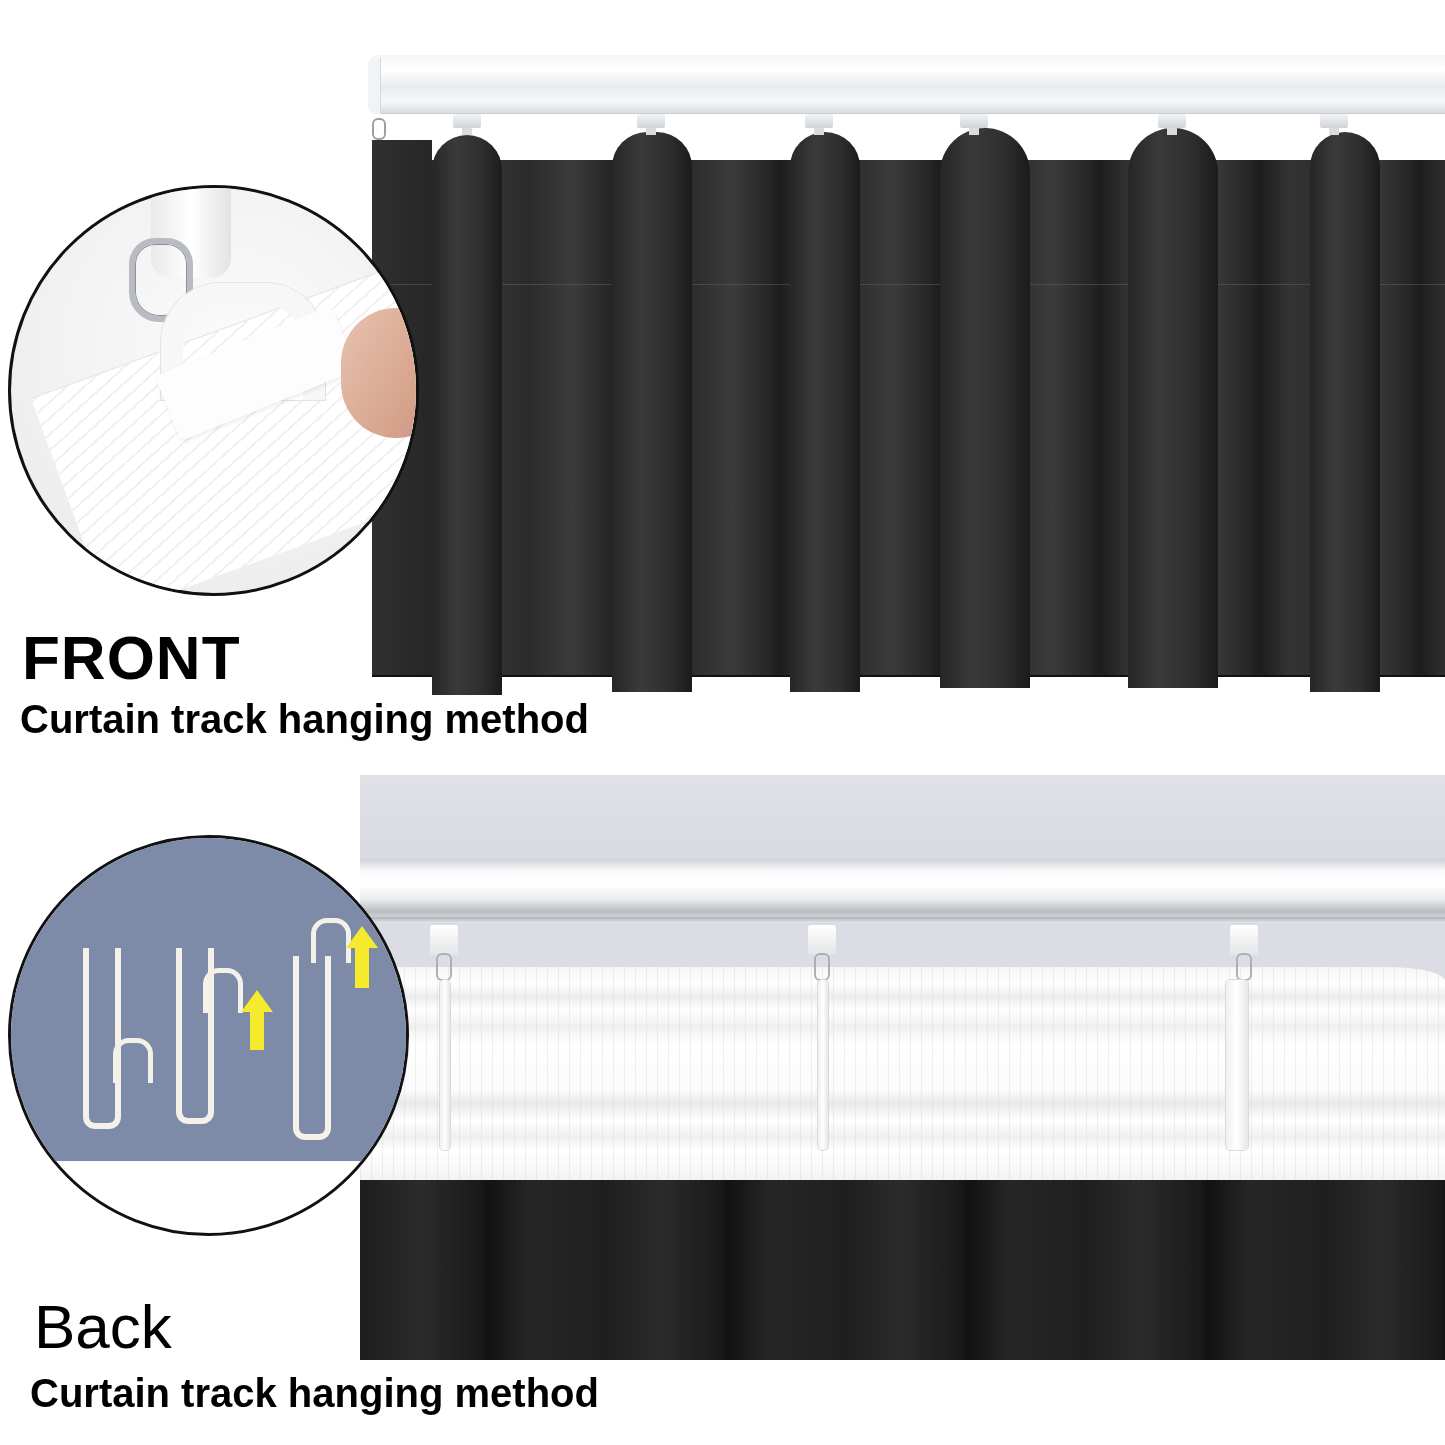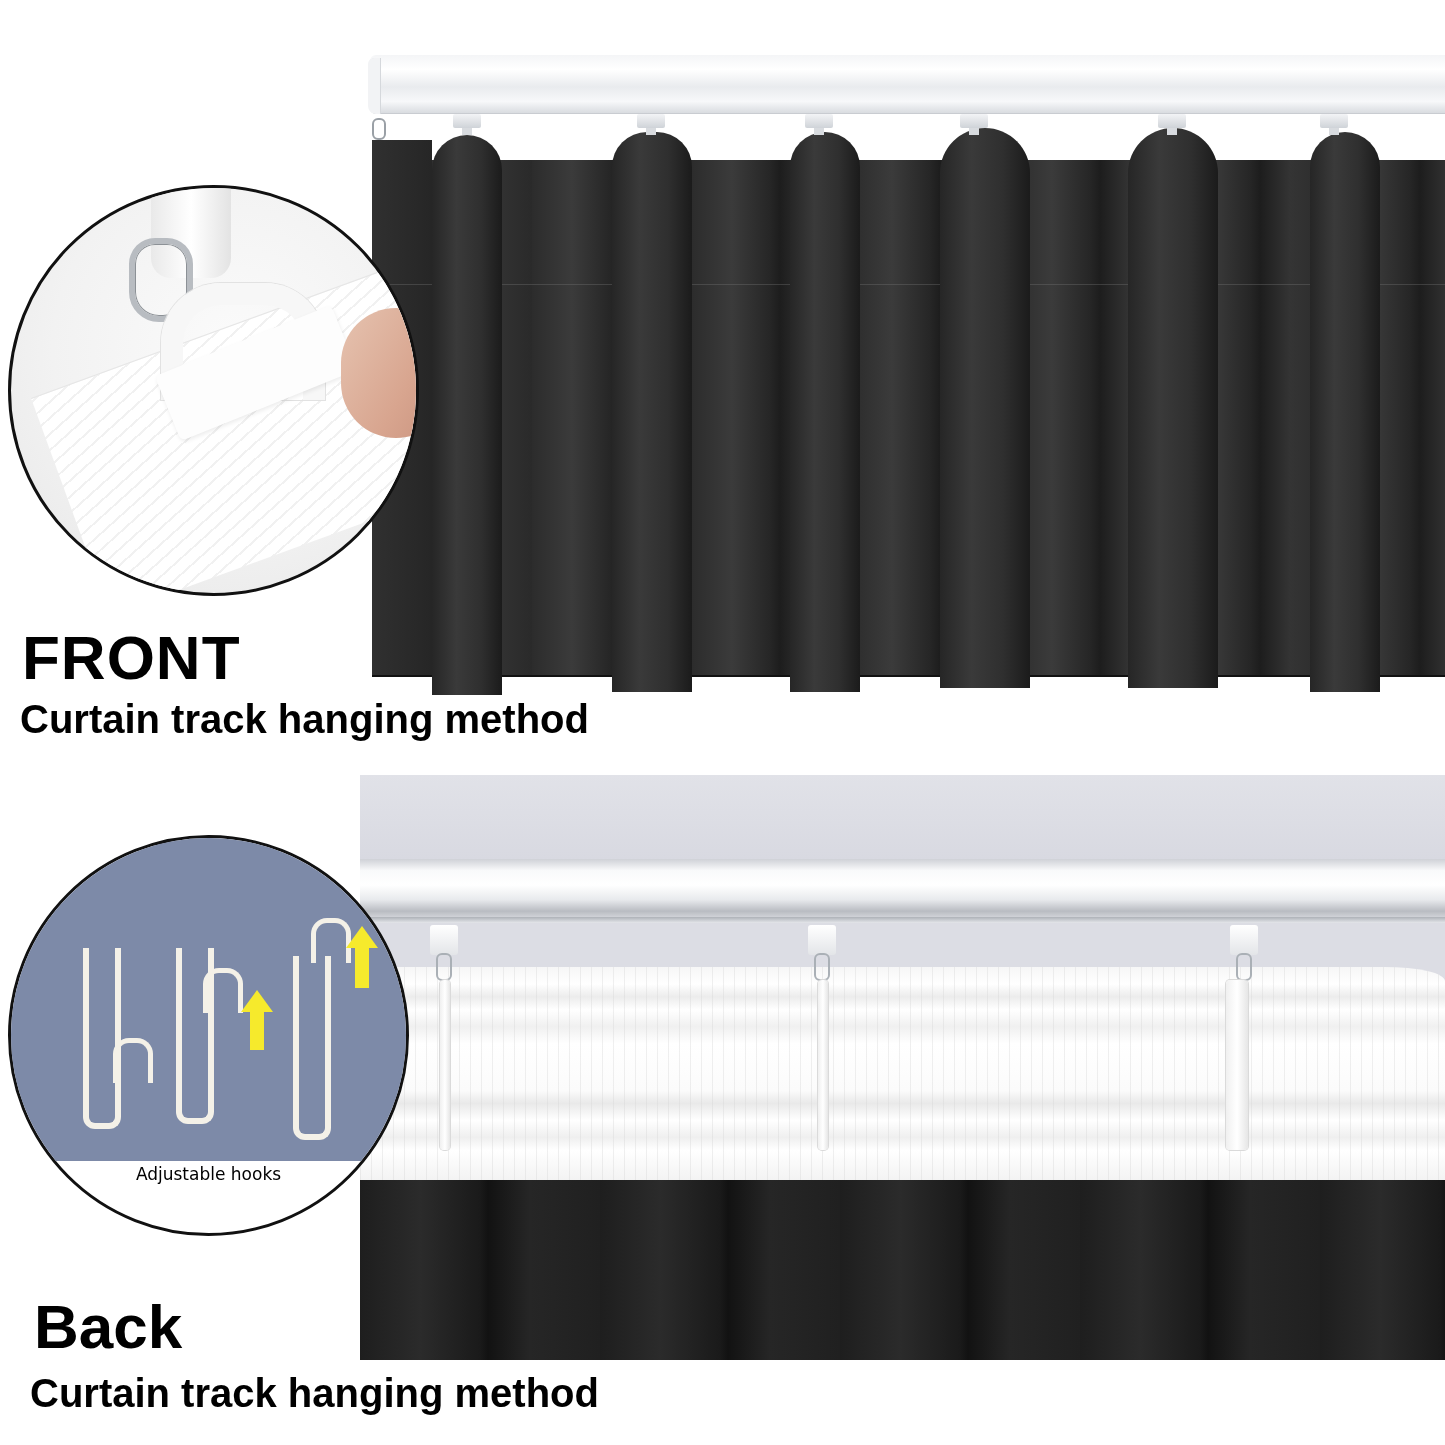--- a/index.html
+++ b/index.html
@@ -55,21 +55,21 @@
     background:repeating-linear-gradient(90deg,#1e1e1e 0px,#2b2b2b 60px,#1a1a1a 120px,#121212 128px,#262626 170px,#202020 240px); }
 
   .back-circle { left:8px; top:835px; width:395px; height:395px; border-radius:50%; border:3px solid #111; overflow:hidden; background:#ffffff; }
   .bc-bg { left:0; top:0; width:395px; height:323px; background:#7d8aa8; }
   .bc-hook { width:26px; height:200px; border:6px solid #f4f1e8; border-top:none; border-radius:0 0 12px 12px; background:transparent; }
   .bc-hookcurve { width:30px; height:40px; border:5px solid #f4f1e8; border-bottom:none; border-radius:16px 16px 0 0; }
   .bc-arrow { width:0; height:0; border-left:16px solid transparent; border-right:16px solid transparent; border-bottom:22px solid #f6ea2c; }
   .bc-arrowstem { width:14px; height:40px; background:#f6ea2c; }
   .bc-caption { left:0; top:325px; width:395px; text-align:center; font-size:17px; line-height:22px; color:#000; font-family:"DejaVu Sans", sans-serif; }
 
-  .back-title { left:34px; top:1292px; font-size:62px; font-weight:bold; color:#000; line-height:70px; }
+  .back-title { left:34px; top:1292px; font-size:62px; font-weight:normal; color:#000; line-height:70px; }
   .back-sub { left:30px; top:1368px; font-size:40px; font-weight:bold; color:#000; line-height:50px; }
 </style>
 </head>
 <body>
 
 <div class="abs front-photo"></div>
 <div class="abs front-curtain"></div>
 <div class="abs front-curtain-edge"></div>
 <div class="abs front-curtain-stitch"></div>
 
@@ -133,18 +133,17 @@
   <div class="abs bc-hookcurve" style="left:192px;top:130px;"></div>
   <div class="abs bc-arrowstem" style="left:239px;top:172px;"></div>
   <div class="abs bc-arrow" style="left:230px;top:152px;"></div>
 
   <div class="abs bc-hook" style="left:282px;top:118px;height:178px;"></div>
   <div class="abs bc-hookcurve" style="left:300px;top:80px;"></div>
   <div class="abs bc-arrowstem" style="left:344px;top:110px;"></div>
   <div class="abs bc-arrow" style="left:335px;top:88px;"></div>
 
   <div class="abs bc-caption">
-    <div>Adjustable hooks</div>
   </div>
 </div>
 
 <div class="abs back-title">Back</div>
 <div class="abs back-sub">Curtain track hanging method</div>
 
 </body></html>

